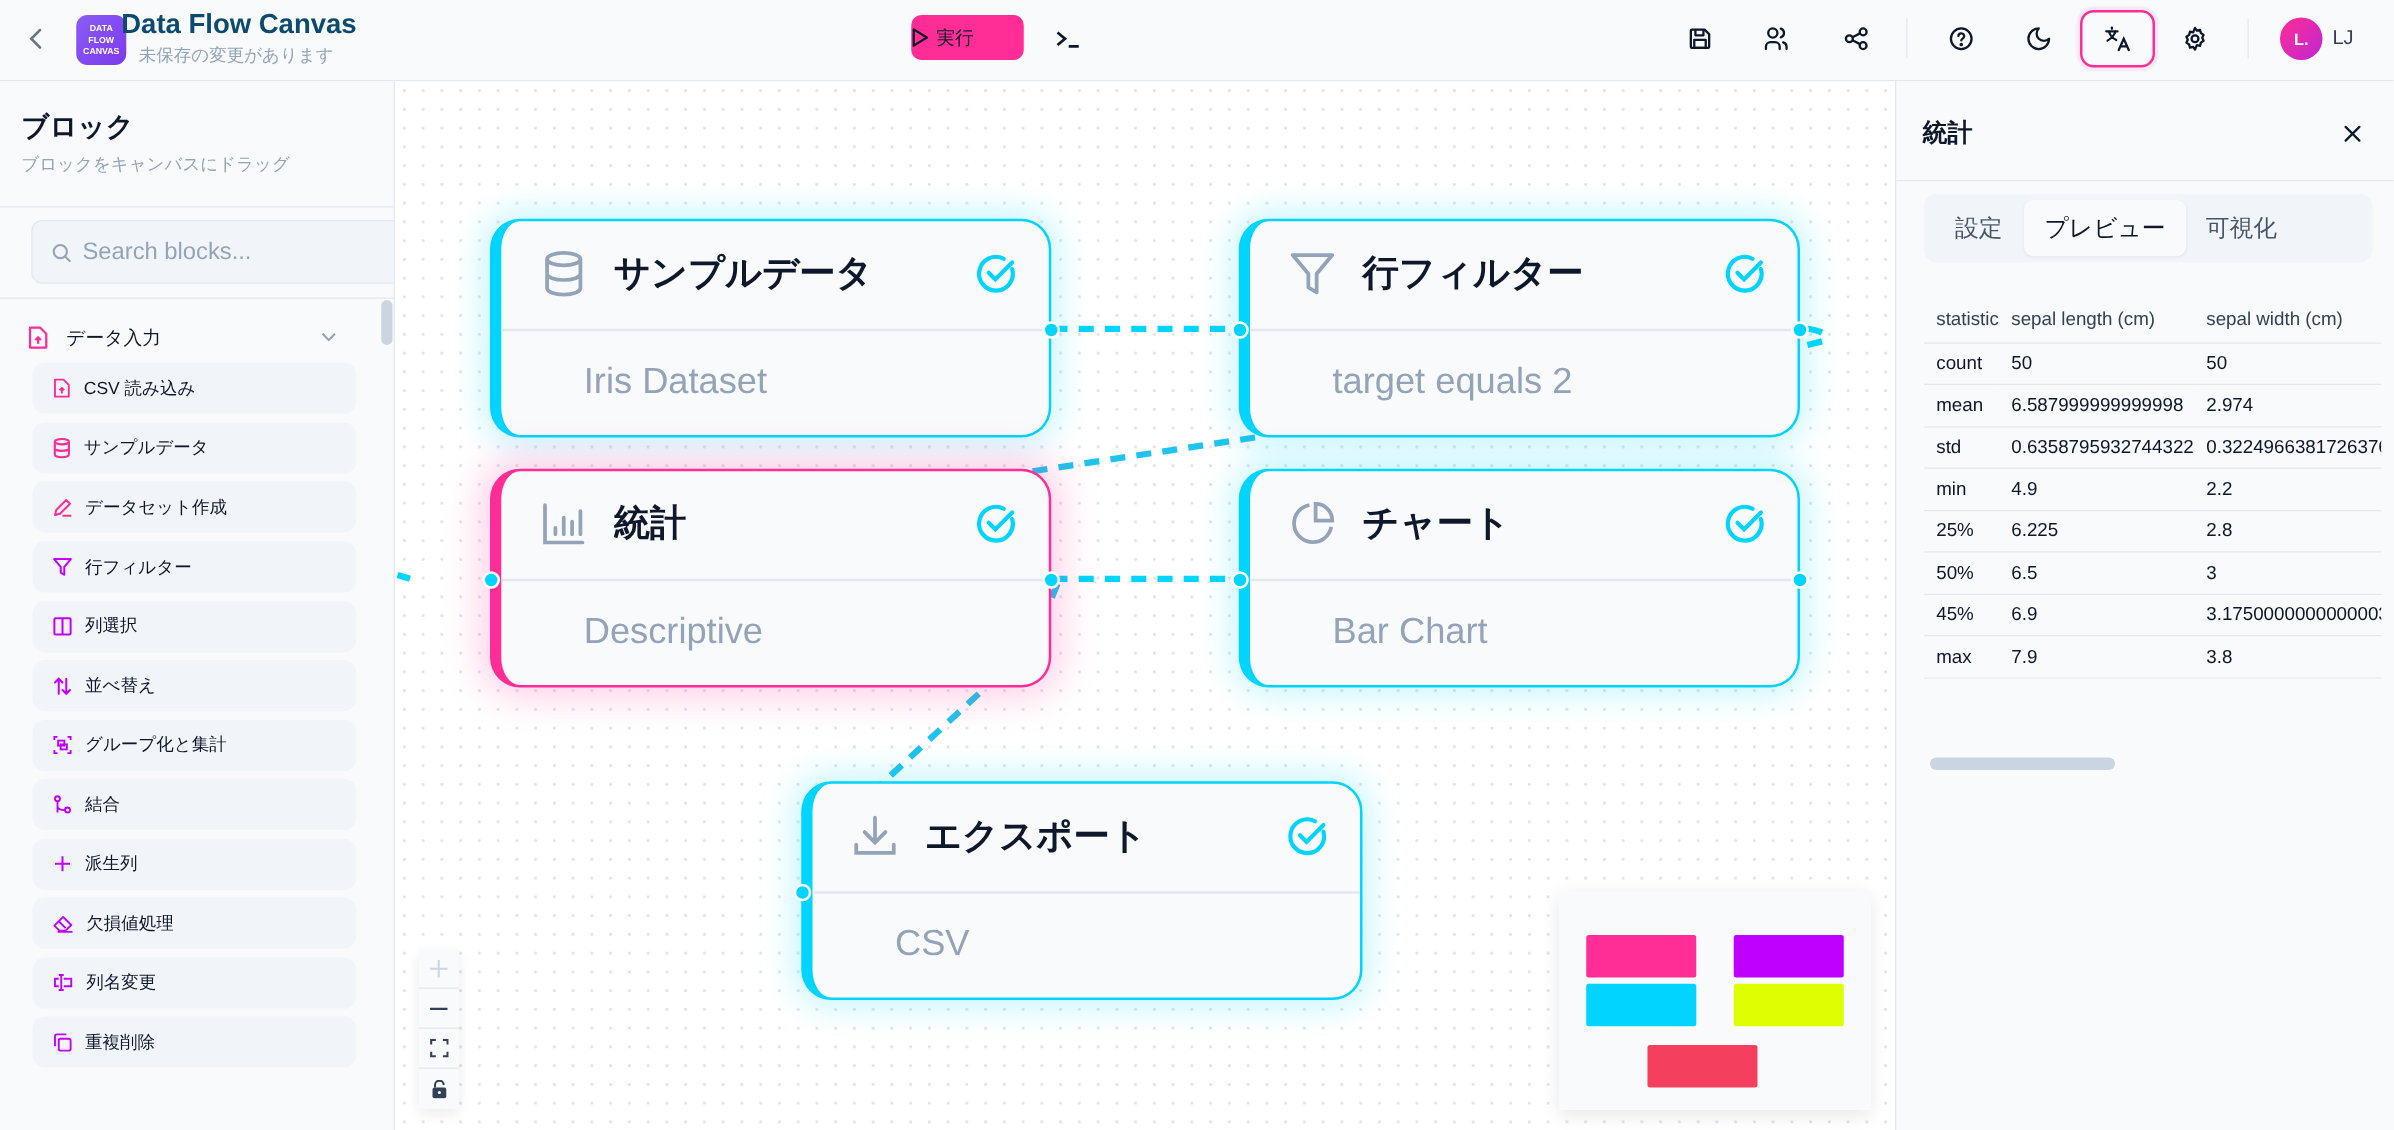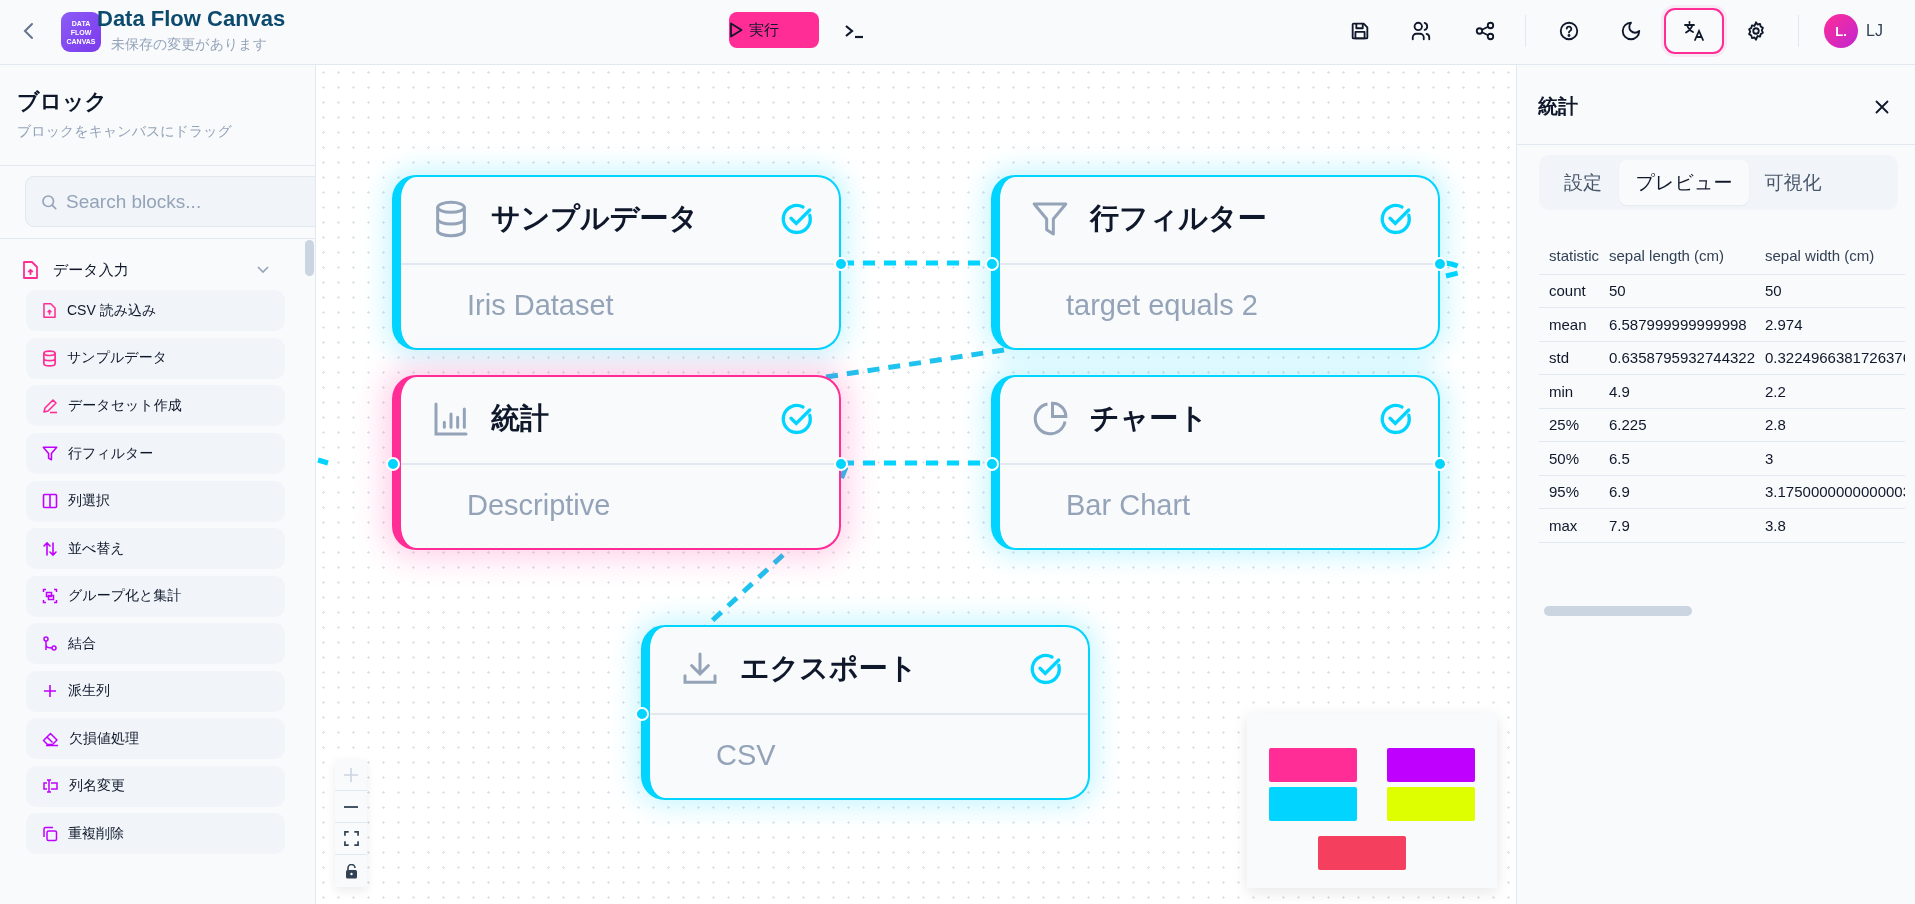--- a/index.html
+++ b/index.html
@@ -445,21 +445,21 @@
             <td>25%</td>
             <td>6.225</td>
             <td>2.8</td>
           </tr>
         <tr>
             <td>50%</td>
             <td>6.5</td>
             <td>3</td>
           </tr>
         <tr>
-            <td>95%</td>
+            <td>45%</td>
             <td>6.9</td>
             <td>3.1750000000000003</td>
           </tr>
         <tr>
             <td>max</td>
             <td>7.9</td>
             <td>3.8</td>
           </tr>
       </tbody>
     </table>

